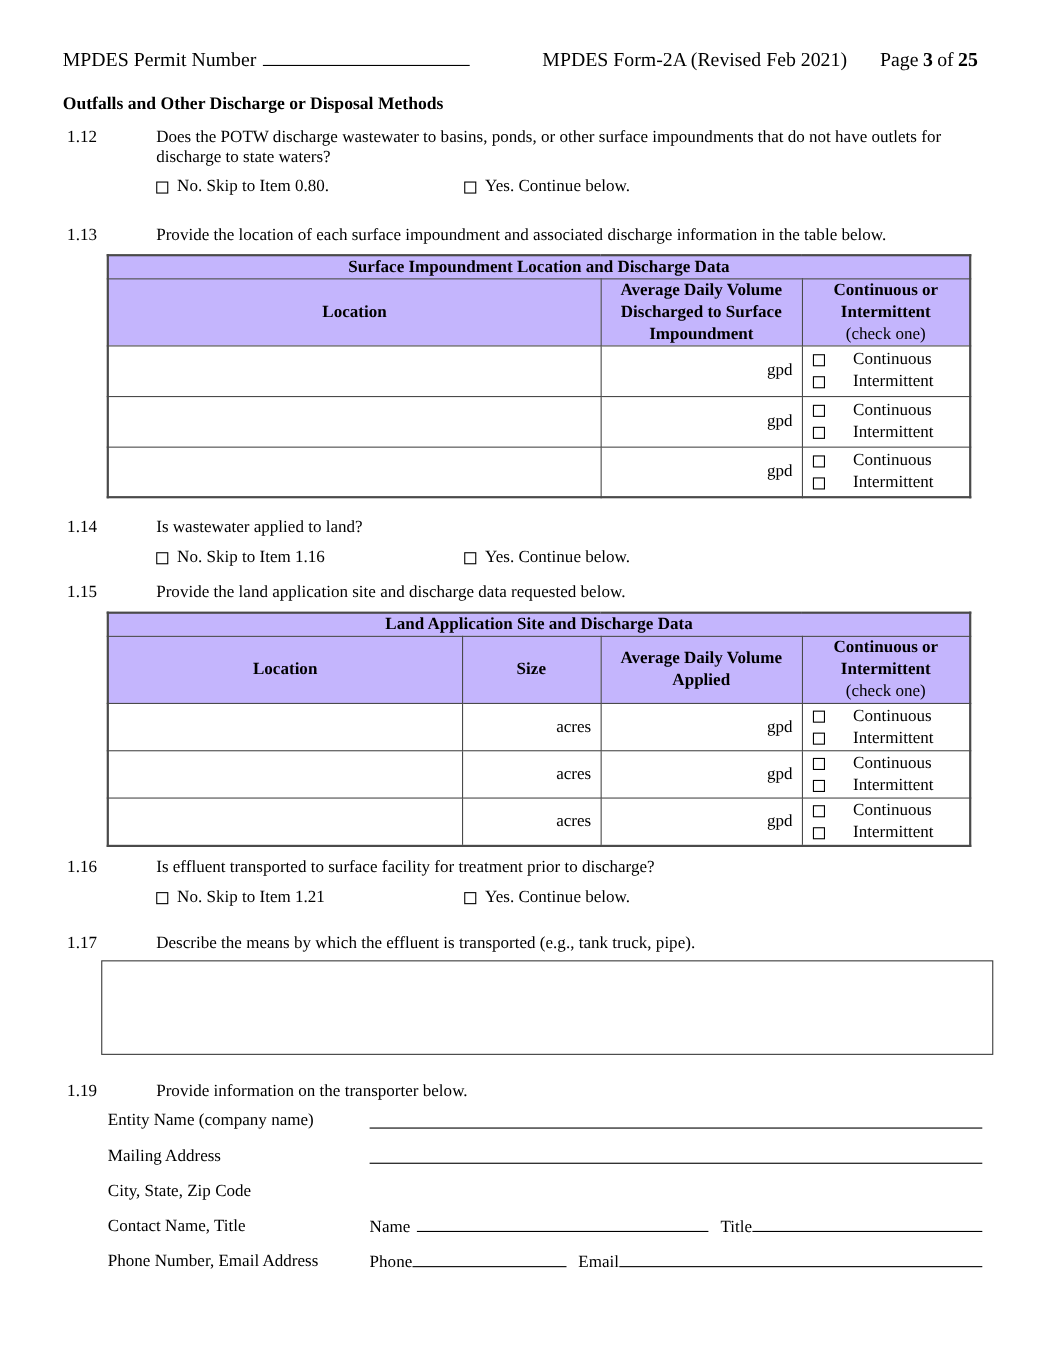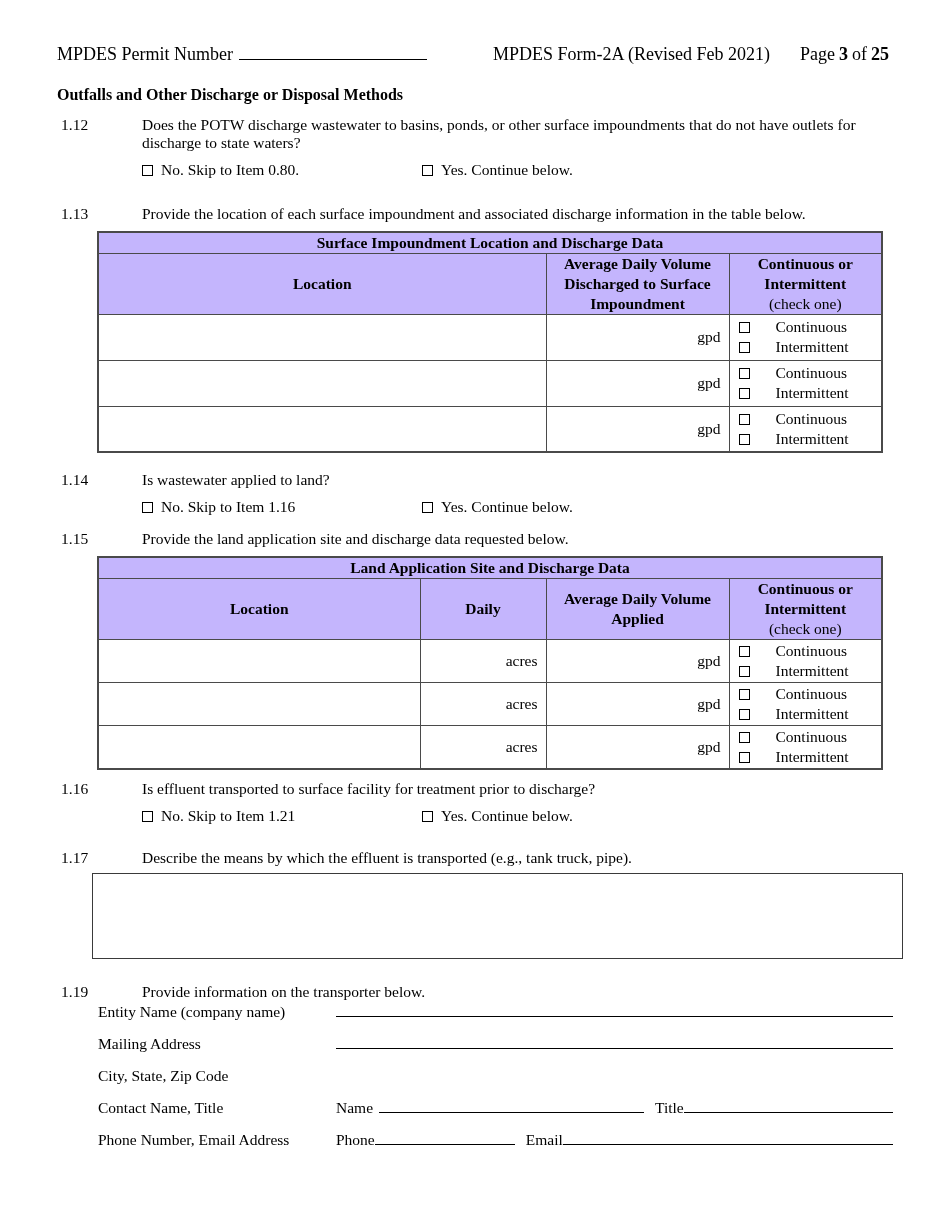--- a/index.html
+++ b/index.html
@@ -45,21 +45,21 @@
   .t2 .data-row td { height:40px; }
   .cell-unit { text-align:right; padding-right:8px !important; vertical-align:middle; }
   .cell-ci { vertical-align:middle; padding-left:9px !important; }
   .ci-line { display:flex; align-items:center; gap:26px; margin:2px 0; }
 
   
   .big-box { margin:6px 0 0 35px; width:811px; height:86px; border:1px solid #3a3a3a; background:#fff; }
 
   
   .t-rows { margin-left:41px; margin-top:2px; }
-  .t-row { display:flex; align-items:flex-start; height:32px; }
+  .t-row { display:flex; align-items:center; height:32px; }
   .t-label { width:238px; flex:none; }
   .t-fields { flex:1; display:flex; align-items:baseline; }
   .ul { display:inline-block; border-bottom:1px solid #000; height:14px; }
   .grow { flex:1; }
   .lbl-gap { margin-left:11px; }
   .w205 { width:205px; } .w55 { width:55px; } .w265 { width:265px; } .w140 { width:140px; }
 </style>
 </head>
 <body>
 
@@ -191,21 +191,21 @@
         <col style="width:126px">
         <col style="width:183px">
         <col style="width:153px">
       </colgroup>
     <tbody>
         <tr class="title-row">
       <td colspan="4">Land Application Site and Discharge Data</td>
     </tr>
     <tr class="head-row">
       <td>Location</td>
-      <td>Daily</td>
+      <td>Size</td>
       <td>Average Daily Volume Applied</td>
       <td>
         <span>Continuous or Intermittent</span>
         <span class="ci-note">(check one)</span>
       </td>
     </tr>
     <tr class="data-row">
       <td></td>
       <td class="cell-unit"><span>acres</span></td>
       <td class="cell-unit"><span>gpd</span></td>

